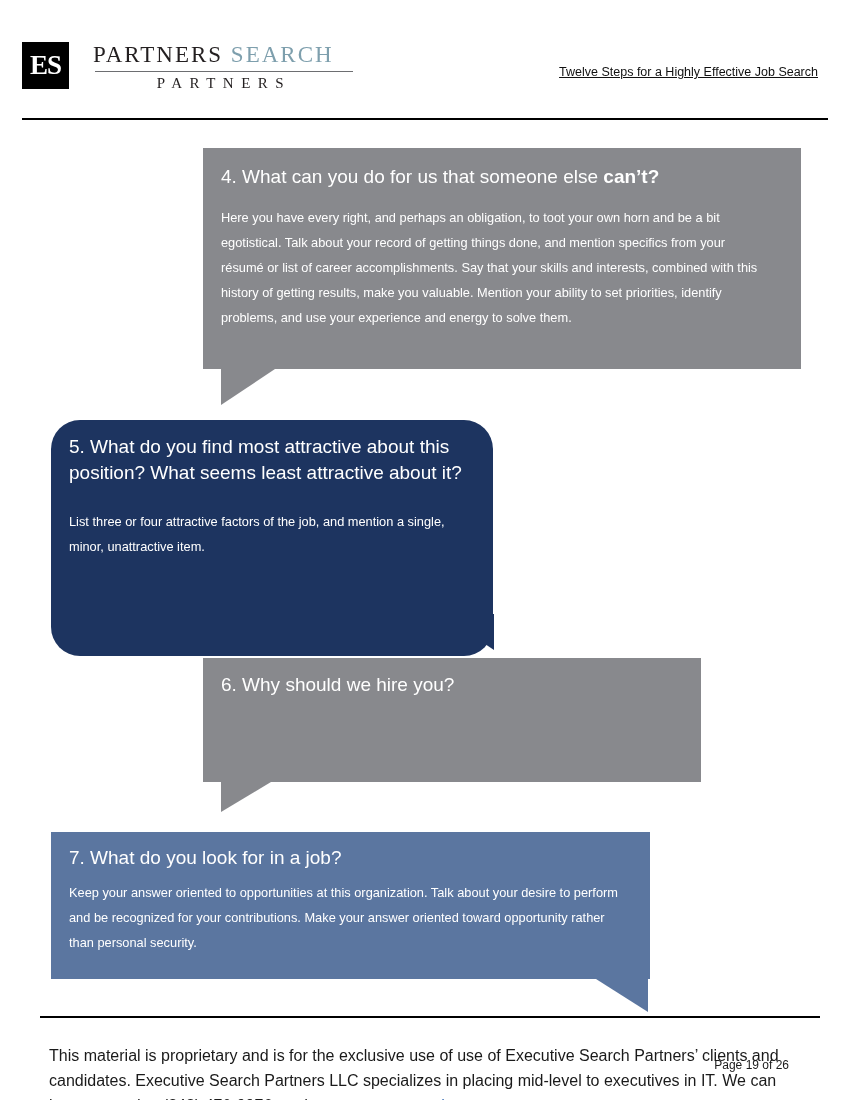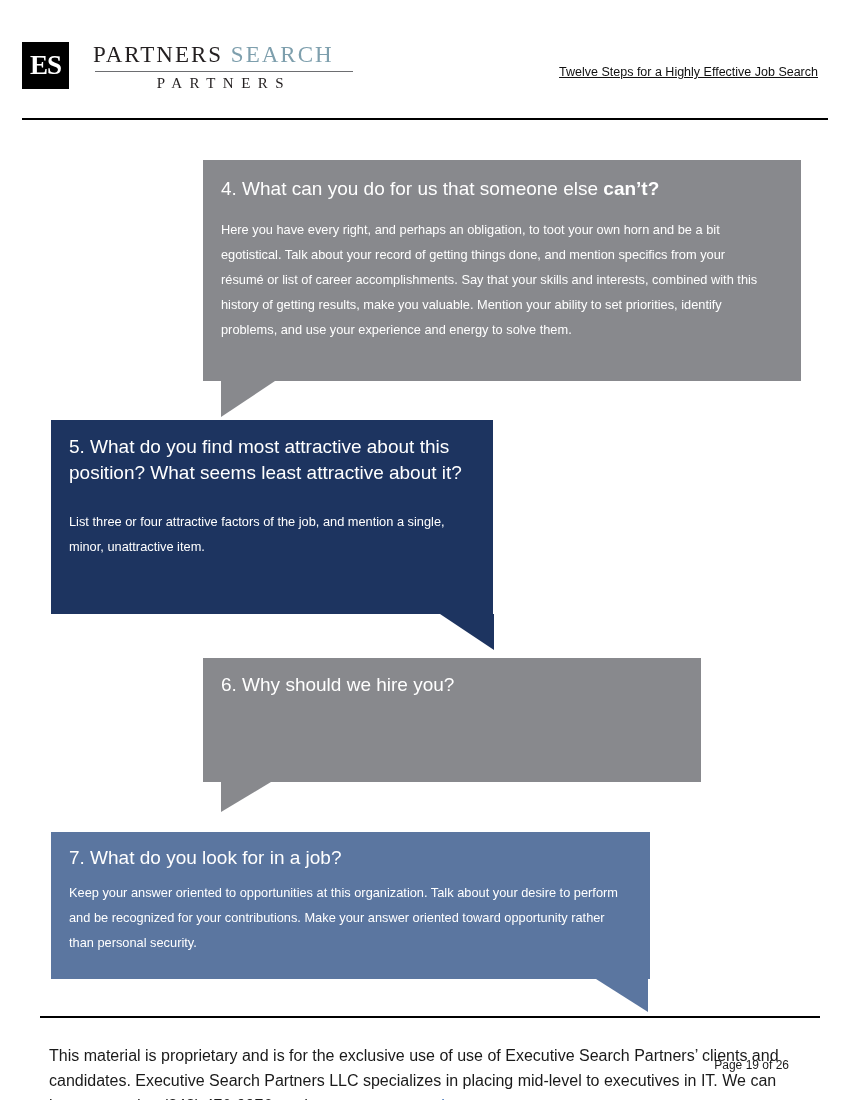--- a/index.html
+++ b/index.html
@@ -112,43 +112,44 @@
   .tail {
     position: absolute;
     width: 0;
     height: 0;
     z-index: 1;
   }
 
   
   #box4 {
     left: 203px;
-    top: 160px;
+    top: 148px;
     width: 598px;
     height: 221px;
     background: #88898d;
     padding: 16px 36px 0 18px;
   }
   #box4 h2 { margin-bottom: 16px; }
   #box4 .tail {
     left: 18px;
     top: 221px;
     border-left: 0 solid transparent;
     border-top: 36px solid #88898d;
     border-right: 54px solid transparent;
   }
 
   
   #box5 {
     left: 51px;
     top: 420px;
     width: 442px;
-    height: 194px;
+    height: 236px;
     background: #1d3460;
     padding: 14px 30px 0 18px;
+    border-radius: 29px;
   }
   #box5 h2 { margin-bottom: 24px; }
   #box5 .tail {
     left: 389px;
     top: 194px;
     border-right: 0 solid transparent;
     border-top: 36px solid #1d3460;
     border-left: 54px solid transparent;
   }
 

